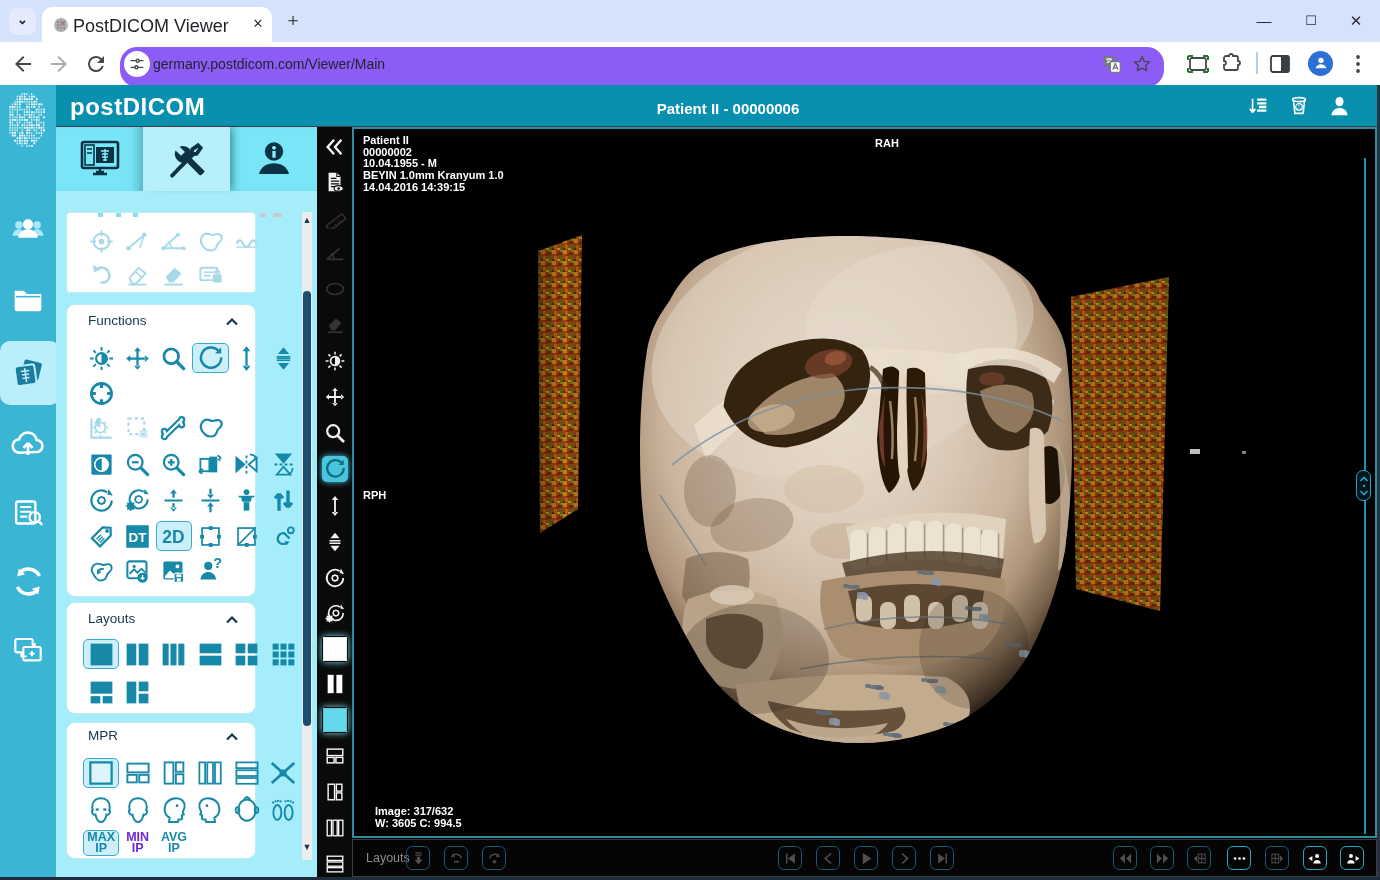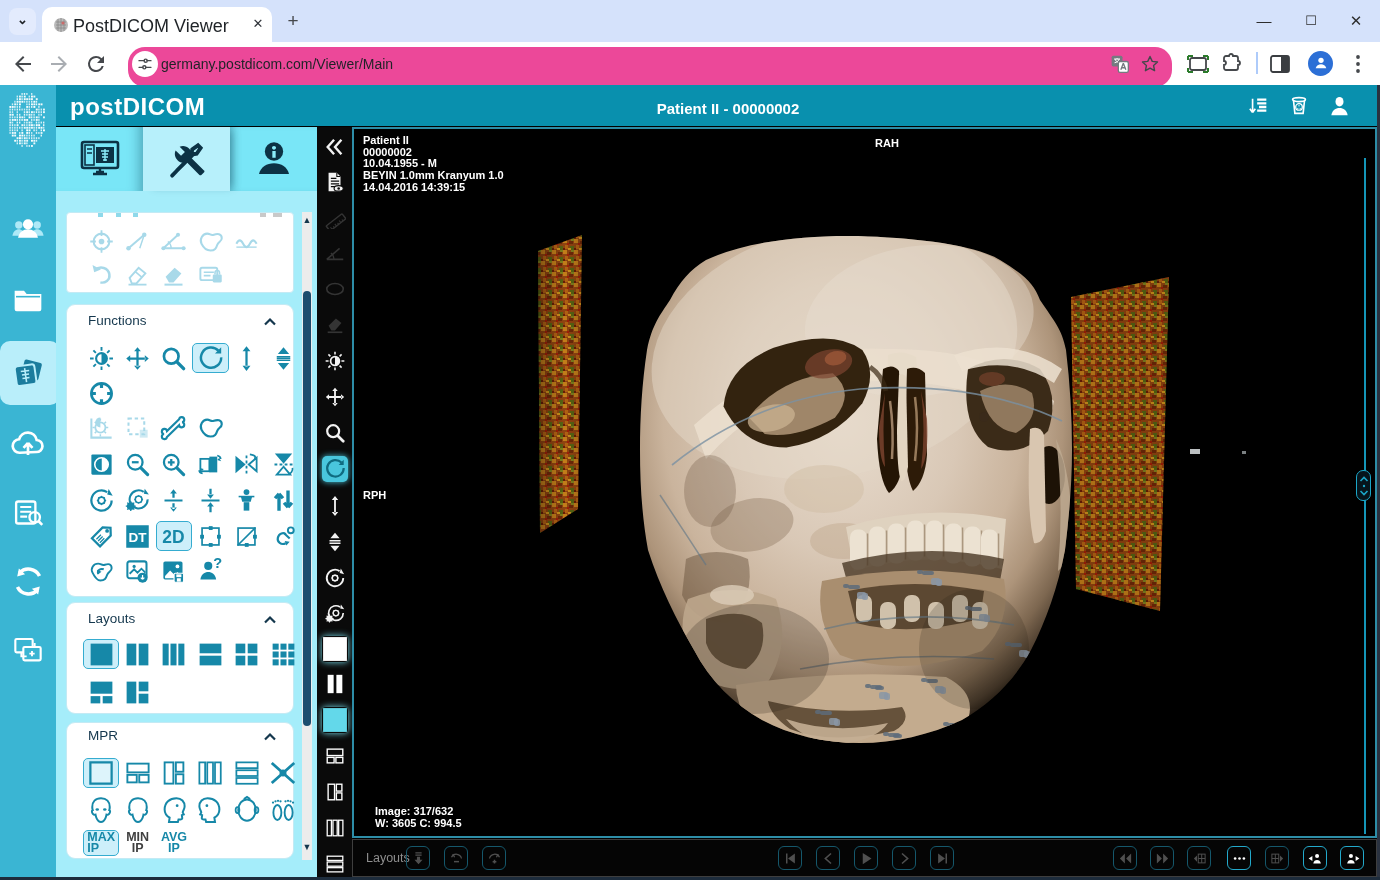--- a/index.html
+++ b/index.html
@@ -8,38 +8,38 @@
 
 #tabbar{position:absolute;left:0;top:0;width:1380px;height:42px;background:#d5e2fb;}
 #tabchev{position:absolute;left:9px;top:8px;width:27px;height:27px;border-radius:8px;background:#e3ebfd;color:#1f2327;text-align:center;line-height:24px;font-size:13px;font-weight:bold;}
 #tab{position:absolute;left:42px;top:7px;width:230px;height:35px;background:#fff;border-radius:10px 10px 0 0;}
 #tabtitle{position:absolute;left:31px;top:9px;font-size:18px;color:#1f2327;}
 #tabx{position:absolute;left:207px;top:8px;width:18px;height:18px;color:#30343a;font-size:13px;text-align:center;line-height:18px;}
 #tabplus{position:absolute;left:282px;top:10px;width:22px;height:22px;color:#45484c;font-size:19px;text-align:center;line-height:21px;}
 .winbtn{position:absolute;top:0;width:46px;height:41px;color:#2d2d2d;text-align:center;line-height:41px;font-size:15px;}
 #toolbar{position:absolute;left:0;top:42px;width:1380px;height:43px;background:#ffffff;}
 .tbico{position:absolute;top:10px;width:24px;height:24px;}
-#pill{position:absolute;left:128px;top:5px;width:1044px;height:40px;border-radius:17px;background:#ec4899;}
+#pill{position:absolute;left:120px;top:5px;width:1044px;height:40px;border-radius:17px;background:#8b5cf6;}
 #pillcirc{position:absolute;left:4px;top:4px;width:26px;height:26px;border-radius:13px;background:#fff;}
 #url{position:absolute;left:33px;top:9px;font-size:14px;color:#1f2327;}
 
-#apphead{position:absolute;left:56px;top:85px;width:1324px;height:43px;background:#0990ae;border-bottom:2px solid #000000;box-sizing:border-box;}
+#apphead{position:absolute;left:56px;top:85px;width:1324px;height:43px;background:#0990ae;border-bottom:2px solid #404040;box-sizing:border-box;}
 #logo{position:absolute;left:14px;top:8px;color:#fff;font-size:24px;font-weight:bold;letter-spacing:.5px;}
 #ptitle{position:absolute;left:540px;top:15px;width:264px;text-align:center;color:#fff;font-weight:bold;font-size:15px;}
 
 #sidebar{position:absolute;left:0;top:85px;width:56px;height:795px;background:#3ab5d3;}
 #sideactive{position:absolute;left:0;top:256px;width:60px;height:64px;background:#b9eefa;border-radius:10px;}
 
 #panel{position:absolute;left:56px;top:127px;width:261px;height:750px;background:#a5edfa;}
 .ptab{position:absolute;top:0;height:64px;width:87px;}
 .ptab svg{position:absolute;left:50%;top:50%;transform:translate(-50%,-50%);}
 #ptab1{left:0;background:#79e6f7;box-shadow:inset -14px 0 12px -10px rgba(10,60,80,.35);}
 #ptab2{left:87px;background:#b7f0fb;box-shadow:6px 0 8px -4px rgba(10,60,80,.35);z-index:2;}
 #ptab3{left:174px;width:87px;background:#79e6f7;box-shadow:inset 8px 0 10px -6px rgba(10,60,80,.30);}
-.card{position:absolute;left:10px;width:228px;background:#fff;border:1px solid #c3eaf4;border-radius:9px;}
+.card{position:absolute;left:10px;width:190px;background:#fff;border:1px solid #c3eaf4;border-radius:9px;}
 .sect{position:absolute;left:21px;color:#14374d;font-size:13.5px;}
 .chev{position:absolute;right:16px;width:14px;height:14px;}
 .irow{position:absolute;left:16px;display:flex;}
 .ic{width:36.4px;height:30px;display:flex;align-items:center;justify-content:center;}
 .sel{background:#cdeffa;border:1.5px solid #35acd0;border-radius:5px;}
 #pscroll{position:absolute;left:246px;top:85px;width:10px;height:648px;background:#ececec;}
 #pthumb{position:absolute;left:1px;top:79px;width:8px;height:435px;background:#1c4d6e;border-radius:4px;}
 #pdown{position:absolute;left:0.5px;top:630px;color:#14374d;font-size:9px;}
 
 #dtool{position:absolute;left:317px;top:127px;width:35.5px;height:750px;background:#0a0a0a;}
@@ -124,21 +124,21 @@
       </svg>
     <svg class="tbico" style="left:1346px" viewBox="0 0 24 24">
         <circle cx="12" cy="5" r="1.9" fill="#45484c"></circle>
         <circle cx="12" cy="12" r="1.9" fill="#45484c"></circle>
         <circle cx="12" cy="19" r="1.9" fill="#45484c"></circle>
       </svg>
   </div>
 
   <div id="apphead">
     <div id="logo">postDICOM</div>
-    <div id="ptitle">Patient II - 00000002</div>
+    <div id="ptitle">Patient II - 00000006</div>
     <svg style="position:absolute;left:1192px;top:11px" width="22" height="22" viewBox="0 0 24 24">
         <path d="M5 3v15M5 18l-3-4M5 18l3-4" stroke="#fff" stroke-width="1.8" fill="none"></path>
         <path d="M10 4h10M10 8h10M12 12h8M10 16h10" stroke="#fff" stroke-width="2.6"></path>
       </svg>
     <svg style="position:absolute;left:1232px;top:10px" width="22" height="22" viewBox="0 0 24 24">
         <path d="M6 6l1.5 14h9L18 6" fill="none" stroke="#fff" stroke-width="1.8"></path>
         <ellipse cx="12" cy="5" rx="7" ry="2.2" fill="none" stroke="#fff" stroke-width="1.8"></ellipse>
         <circle cx="12" cy="13" r="3.6" fill="none" stroke="#fff" stroke-width="1.4"></circle>
         <path d="M12 10.5l1 1.8h-2zM9.8 14.8l1.8-1-.9 2zM14.2 14.8l-1.8-1 .9 2z" fill="#fff"></path>
       </svg>
@@ -919,24 +919,24 @@
                 <circle cx="10" cy="5" r=".9" fill="#1688a8"></circle>
                 <circle cx="14" cy="5" r=".9" fill="#1688a8"></circle>
                 <circle cx="16" cy="4.6" r=".9" fill="#1688a8"></circle>
                 <circle cx="18" cy="5" r=".9" fill="#1688a8"></circle>
                 <circle cx="20" cy="6" r=".9" fill="#1688a8"></circle>
               </svg>
             </div>
           </div>
           <div class="irow" style="top:107px;">
             <div class="ic sel" style="height:26px;">
-              <div style="font-weight:bold;color:#1688a8;font-size:12.5px;line-height:11.5px;text-align:left;">MAX<br>IP</div>
+              <div style="font-weight:bold;color:#1688a8;font-size:12.5px;line-height:11.5px;text-align:center;">MAX<br>IP</div>
             </div>
             <div class="ic" style="height:26px;">
-              <div style="font-weight:bold;color:#404040;font-size:12.5px;line-height:11.5px;text-align:center;">MIN<br>IP</div>
+              <div style="font-weight:bold;color:#6d28d9;font-size:12.5px;line-height:11.5px;text-align:center;">MIN<br>IP</div>
             </div>
             <div class="ic" style="height:26px;">
               <div style="font-weight:bold;color:#1688a8;font-size:12.5px;line-height:11.5px;text-align:center;">AVG<br>IP</div>
             </div>
           </div>
         </div>
       </div>
     <div id="pscroll">
         <div style="position:absolute;left:0.5px;top:3px;color:#14374d;font-size:9px;">▲</div>
         <div id="pthumb"></div>

